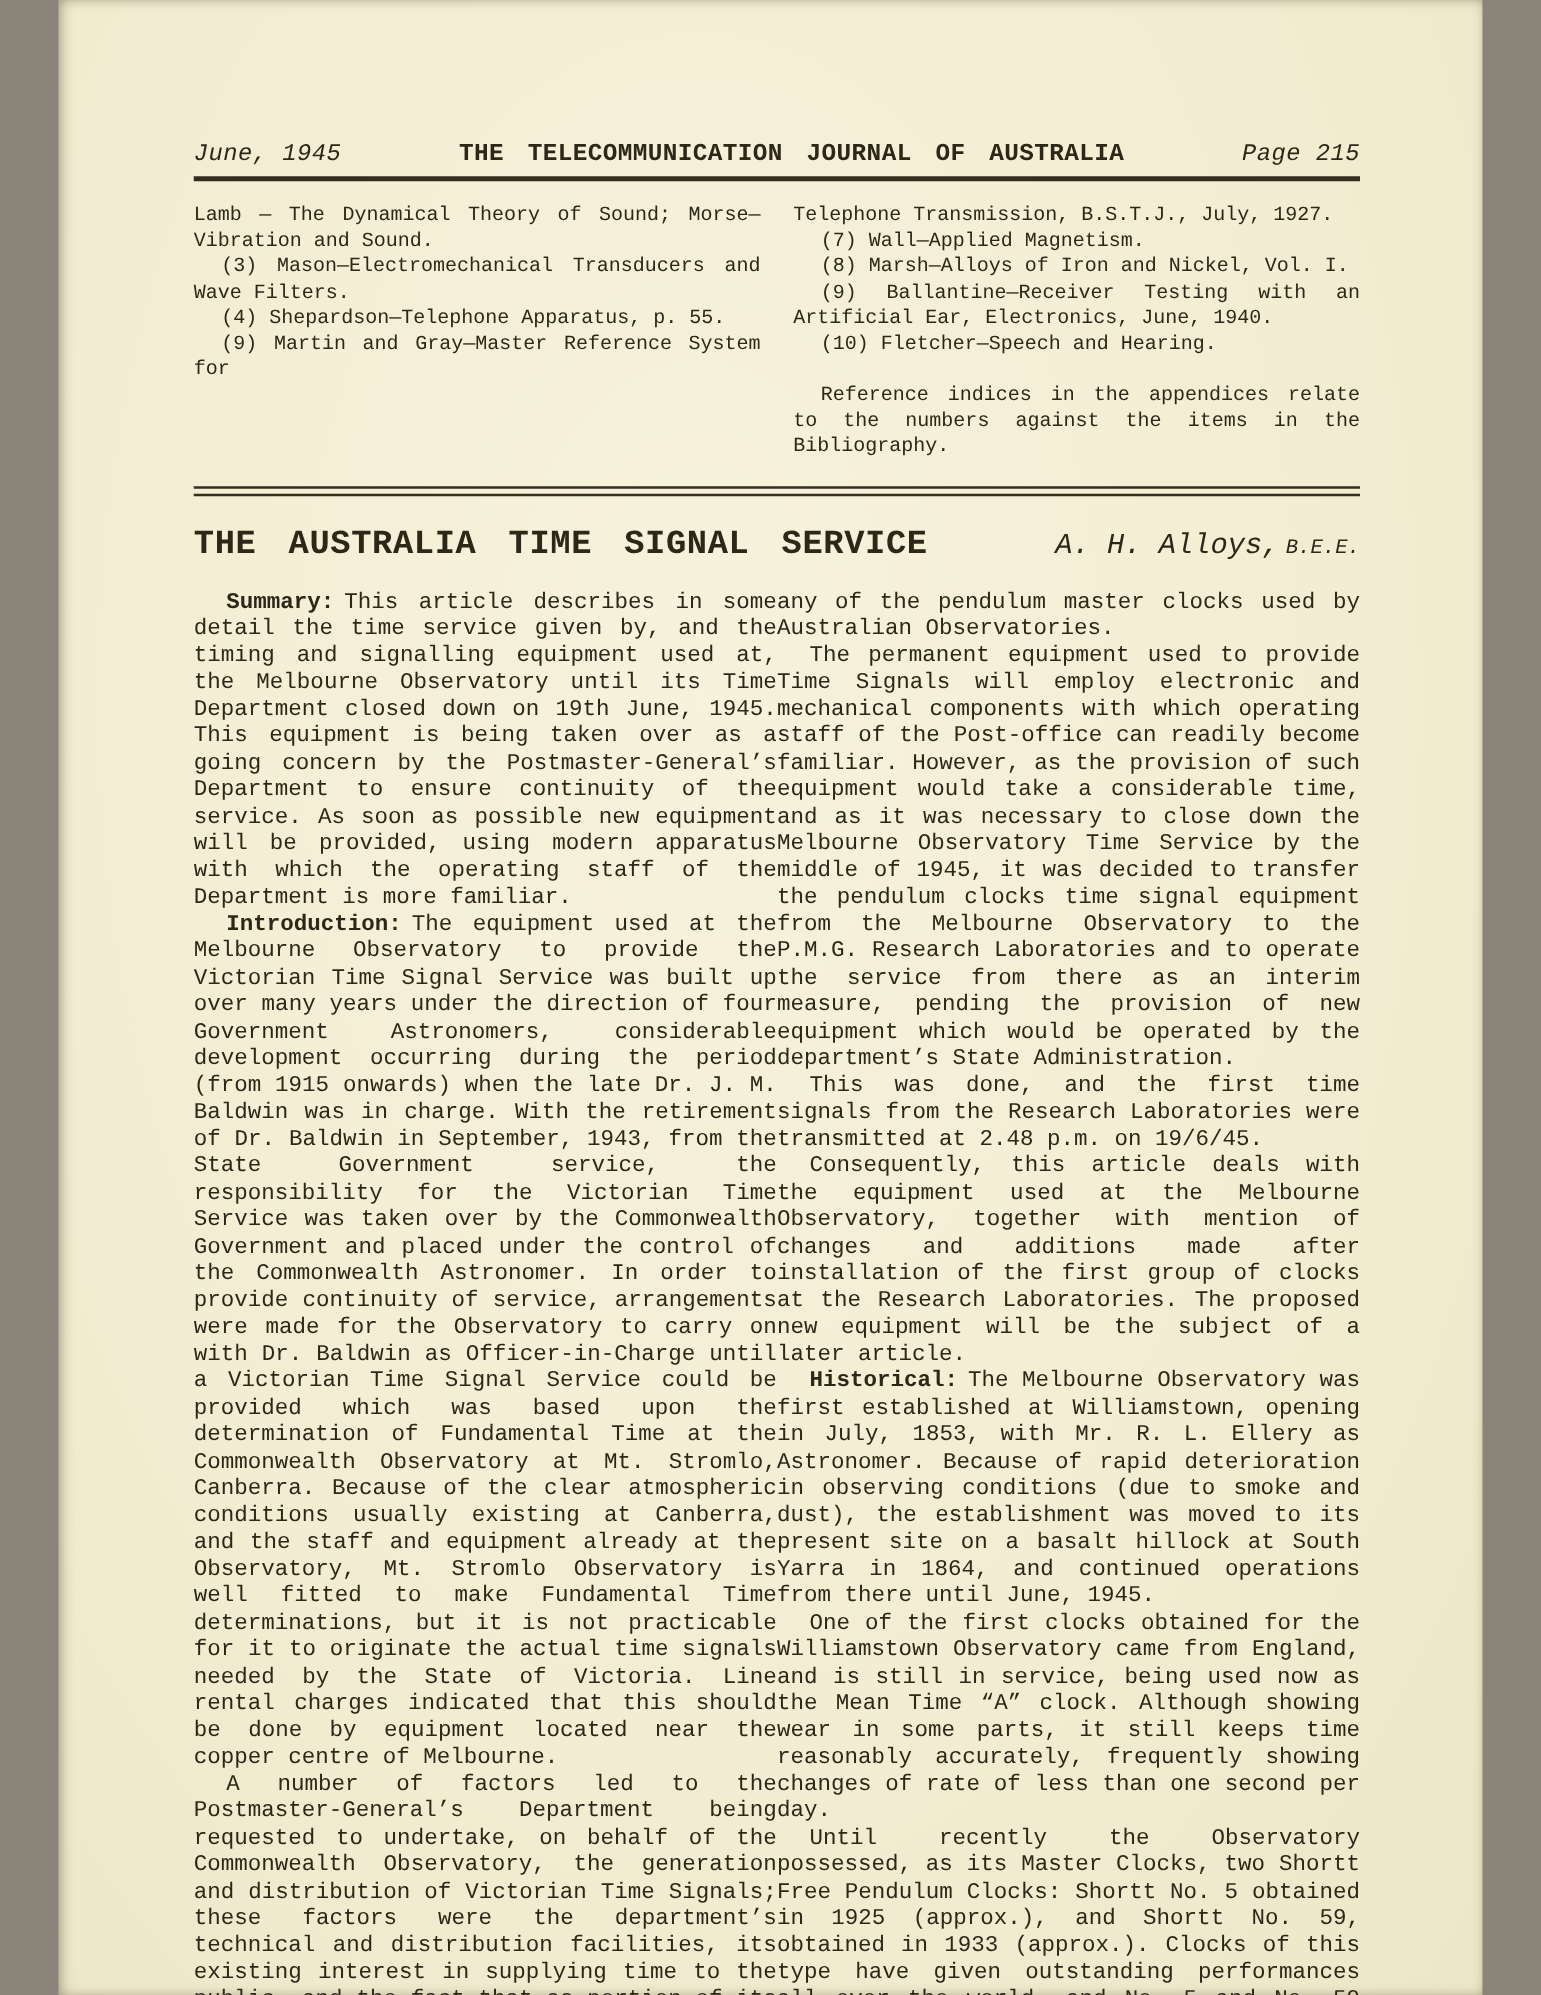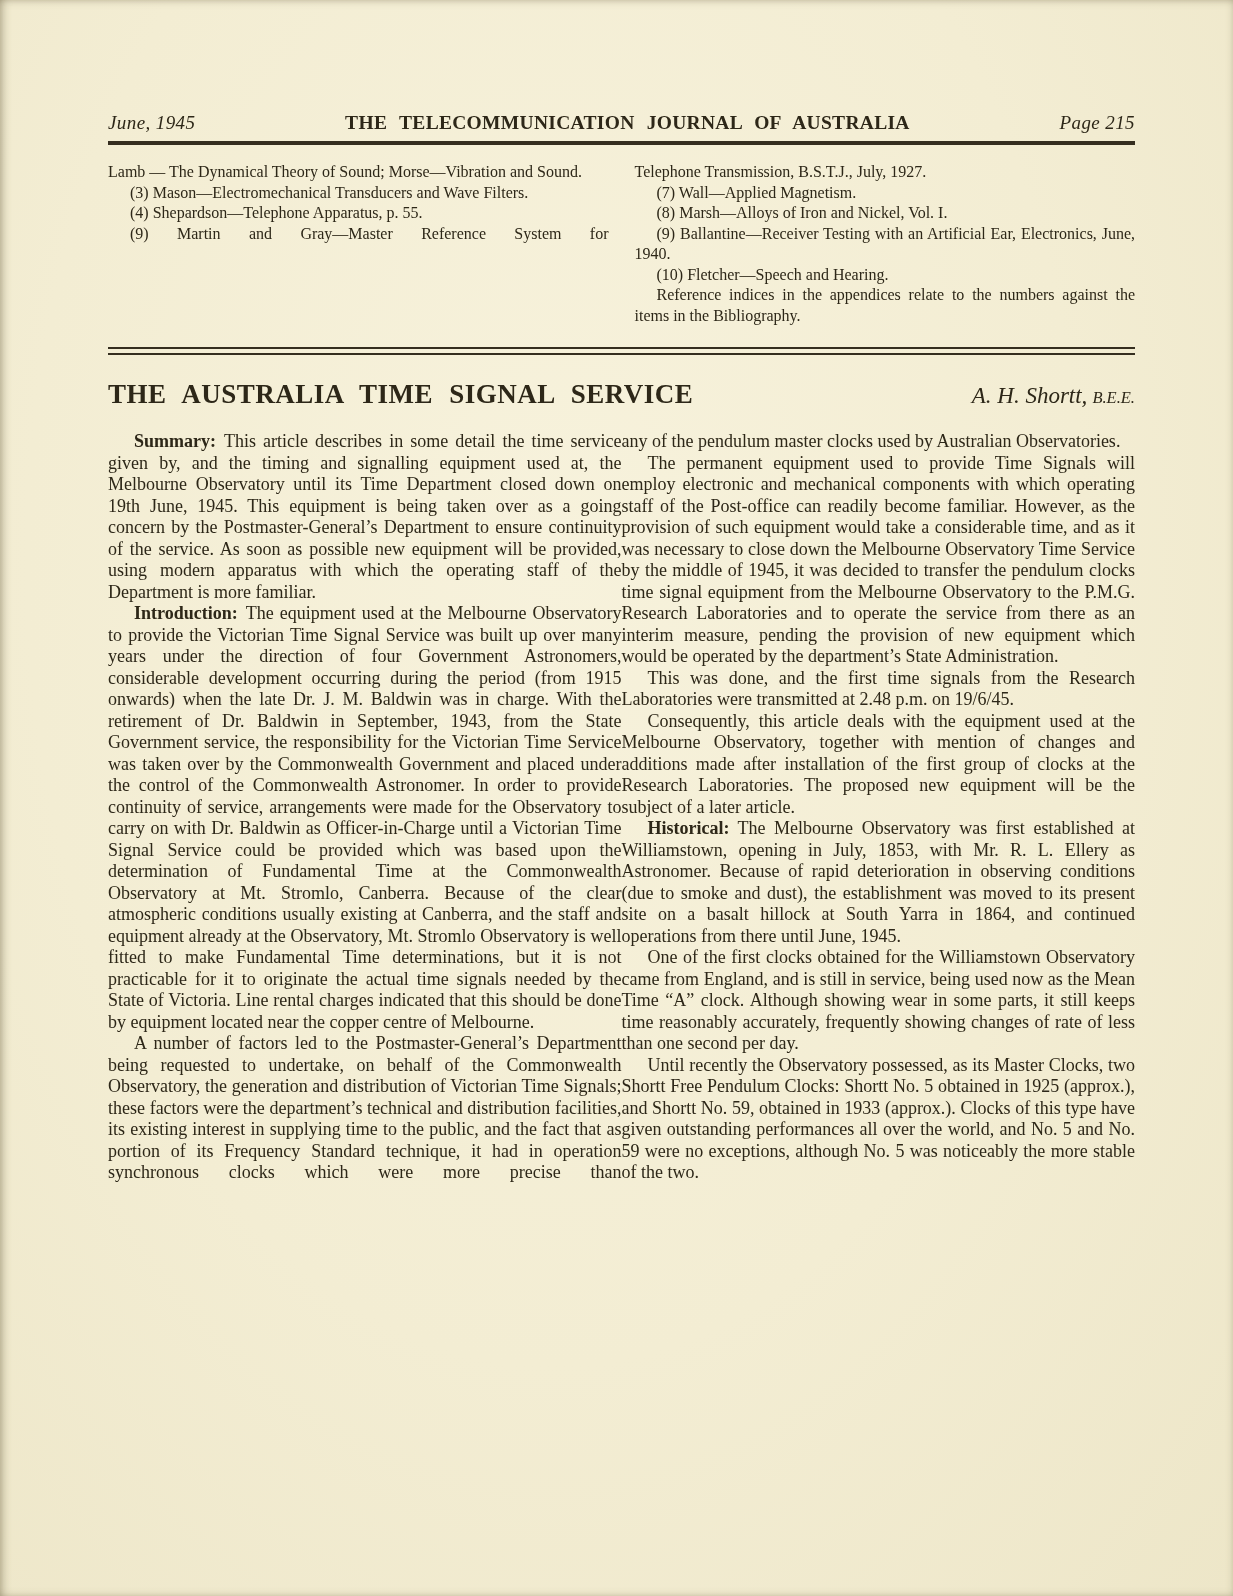--- a/index.html
+++ b/index.html
@@ -1,27 +1,27 @@
 <!DOCTYPE html>
 <html><head>
 <meta charset="utf-8">
 <style>
   html, body { margin: 0; padding: 0; background: #8a8578; }
   .page {
     position: relative;
-    width: 1233px;
+    width: 1139px;
     height: 1596px;
     margin: 0 auto;
     background: radial-gradient(ellipse at 45% 35%, #f7f2dc 0%, #f3edd3 55%, #ede6c8 100%);
     box-shadow: inset 7px 0 10px -5px rgba(95,85,55,.45),
                 inset 0 7px 10px -7px rgba(95,85,55,.30),
                 inset -5px 0 9px -6px rgba(95,85,55,.28),
                 inset 0 -6px 10px -7px rgba(95,85,55,.25);
     color: #2d2718;
-    font-family: Liberation Serif, serif;
+    font-family: Liberation Mono, monospace;
     overflow: hidden;
   }
   .inner { position: absolute; left: 108px; right: 98px; top: 0; }
 
   
   .runhead {
     margin-top: 112px;
     display: flex;
     align-items: baseline;
     justify-content: space-between;
@@ -30,21 +30,21 @@
   }
   .runhead .date, .runhead .pageno { font-style: italic; font-size: 19px; letter-spacing: .4px; }
   .runhead .jtitle { font-weight: bold; font-size: 19.5px; word-spacing: 7px; letter-spacing: .3px; }
 
   
   .bib { display: flex; gap: 26px; margin-top: 17px; }
   .bib .col { flex: 1 1 0; font-size: 16px; line-height: 20.5px; text-align: justify; }
   .bib p { margin: 0; }
   .bib p.ind { text-indent: 22px; }
   .bib p.fill { text-align-last: justify; }
-  .bib p.note { text-indent: 22px; }
+  .bib p.note { margin-top: 21px; text-indent: 22px; }
 
   
   .double-rule {
     margin-top: 21px;
     height: 4px;
     border-top: 2.5px solid #352e1f;
     border-bottom: 2.5px solid #352e1f;
   }
 
   
@@ -94,21 +94,21 @@
         <p class="ind">(10) Fletcher—Speech and Hearing.</p>
         <p class="note">Reference indices in the appendices relate to the numbers against the items in the Bibliography.</p>
       </div>
     </div>
 
     <div class="double-rule"></div>
 
     <div class="title-row">
       <span class="atitle">THE AUSTRALIA TIME SIGNAL SERVICE</span>
       <span class="byline">
-        <span class="aname">A. H. Shortt,</span><span class="adeg">B.E.E.</span>
+        <span class="aname">A. H. Alloys,</span><span class="adeg">B.E.E.</span>
       </span>
     </div>
 
     <div class="cols">
       <div class="col">
         <p class="para"><b class="lead">Summary:</b><span>This article describes in some detail the time service given by, and the timing and signalling equipment used at, the Melbourne Observatory until its Time Department closed down on 19th June, 1945. This equipment is being taken over as a going concern by the Postmaster-General’s Department to ensure continuity of the service. As soon as possible new equipment will be provided, using modern apparatus with which the operating staff of the Department is more familiar.</span></p>
         <p class="para"><b class="lead">Introduction:</b><span>The equipment used at the Melbourne Observatory to provide the Victorian Time Signal Service was built up over many years under the direction of four Government Astronomers, considerable development occurring during the period (from 1915 onwards) when the late Dr. J. M. Baldwin was in charge. With the retirement of Dr. Baldwin in September, 1943, from the State Government service, the responsibility for the Victorian Time Service was taken over by the Commonwealth Government and placed under the control of the Commonwealth Astronomer. In order to provide continuity of service, arrangements were made for the Observatory to carry on with Dr. Baldwin as Officer-in-Charge until a Victorian Time Signal Service could be provided which was based upon the determination of Fundamental Time at the Commonwealth Observatory at Mt. Stromlo, Canberra. Because of the clear atmospheric conditions usually existing at Canberra, and the staff and equipment already at the Observatory, Mt. Stromlo Observatory is well fitted to make Fundamental Time determinations, but it is not practicable for it to originate the actual time signals needed by the State of Victoria. Line rental charges indicated that this should be done by equipment located near the copper centre of Melbourne.</span></p>
         <p class="para fill"><span>A number of factors led to the Postmaster-General’s Department being requested to undertake, on behalf of the Commonwealth Observatory, the generation and distribution of Victorian Time Signals; these factors were the department’s technical and distribution facilities, its existing interest in supplying time to the public, and the fact that as portion of its Frequency Standard technique, it had in operation synchronous clocks which were more precise than</span></p>
       </div>
       <div class="col">

